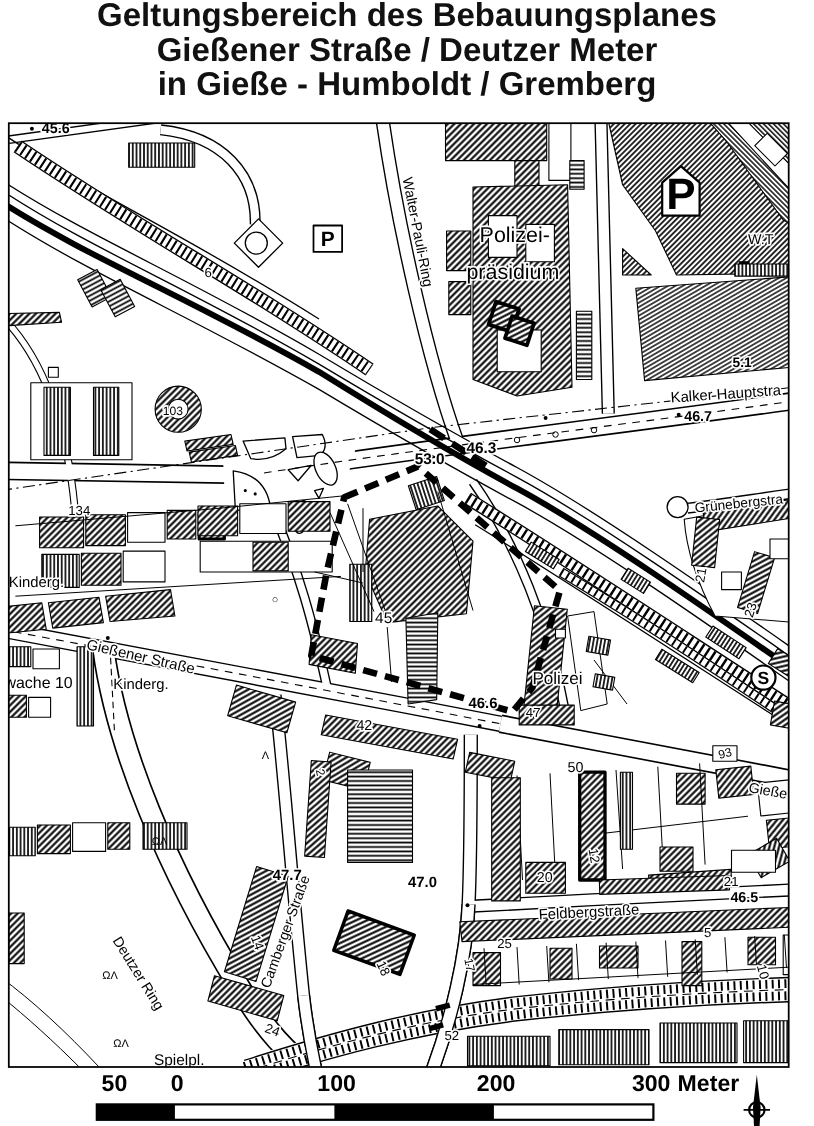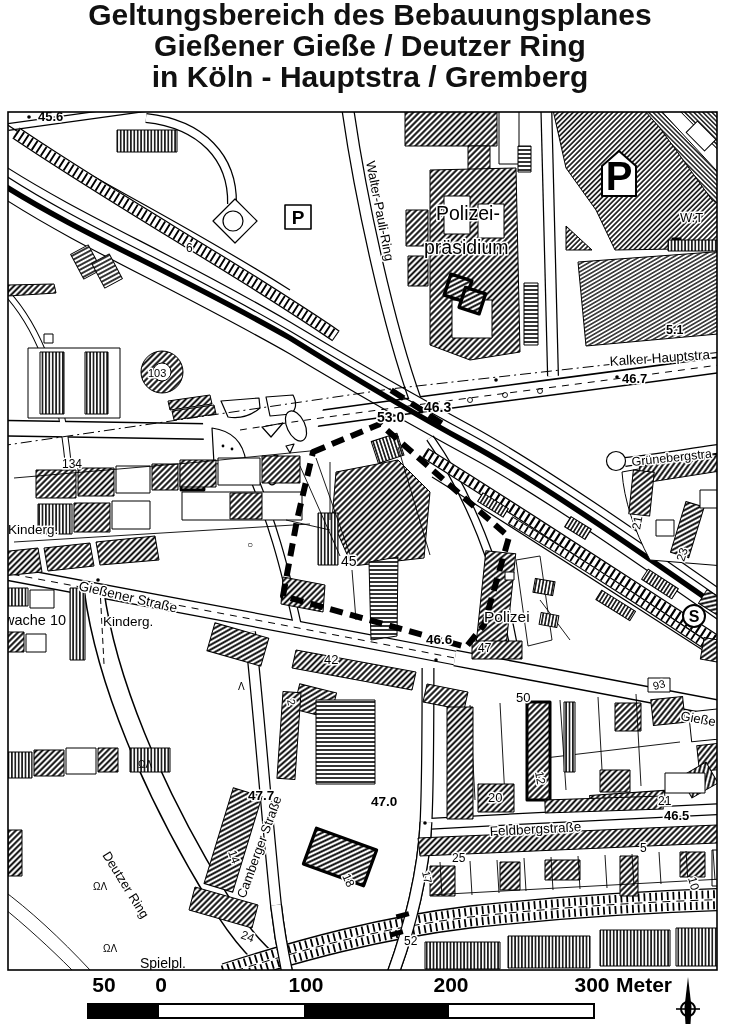--- a/index.html
+++ b/index.html
@@ -3,22 +3,22 @@
 <meta charset="utf-8">
 <style>
   html,body{margin:0;padding:0;background:#fff;}
   *{box-sizing:border-box;}
   body{font-family:"Liberation Sans",sans-serif;width:740px;height:1024px;overflow:hidden;}
   .ttl{position:absolute;left:0;width:740px;text-align:center;font-weight:bold;font-size:30px;color:#111;letter-spacing:0px;}
 </style>
 </head>
 <body>
 <div class="ttl" style="top:-2px;">Geltungsbereich des Bebauungsplanes</div>
-<div class="ttl" style="top:29px;">Gießener Gieße / Deutzer Ring</div>
-<div class="ttl" style="top:60px;">in Köln - Hauptstra / Gremberg</div>
+<div class="ttl" style="top:29px;">Gießener Straße / Deutzer Meter</div>
+<div class="ttl" style="top:60px;">in Gieße - Humboldt / Gremberg</div>
 <svg width="740" height="1024" viewBox="0 0 740 1024" style="position:absolute;top:0;left:0">
 <defs>
   <pattern id="h4" width="4.2" height="4.2" patternUnits="userSpaceOnUse" patternTransform="rotate(-45)">
     <rect width="4.2" height="4.2" fill="white"></rect>
     <line x1="0" y1="2.1" x2="4.2" y2="2.1" stroke="#000" stroke-width="1.9"></line>
   </pattern>
   <pattern id="h3" width="3.5" height="3.5" patternUnits="userSpaceOnUse" patternTransform="rotate(-45)">
     <rect width="3.5" height="3.5" fill="white"></rect>
     <line x1="0" y1="1.75" x2="3.5" y2="1.75" stroke="#000" stroke-width="1.5"></line>
   </pattern>

